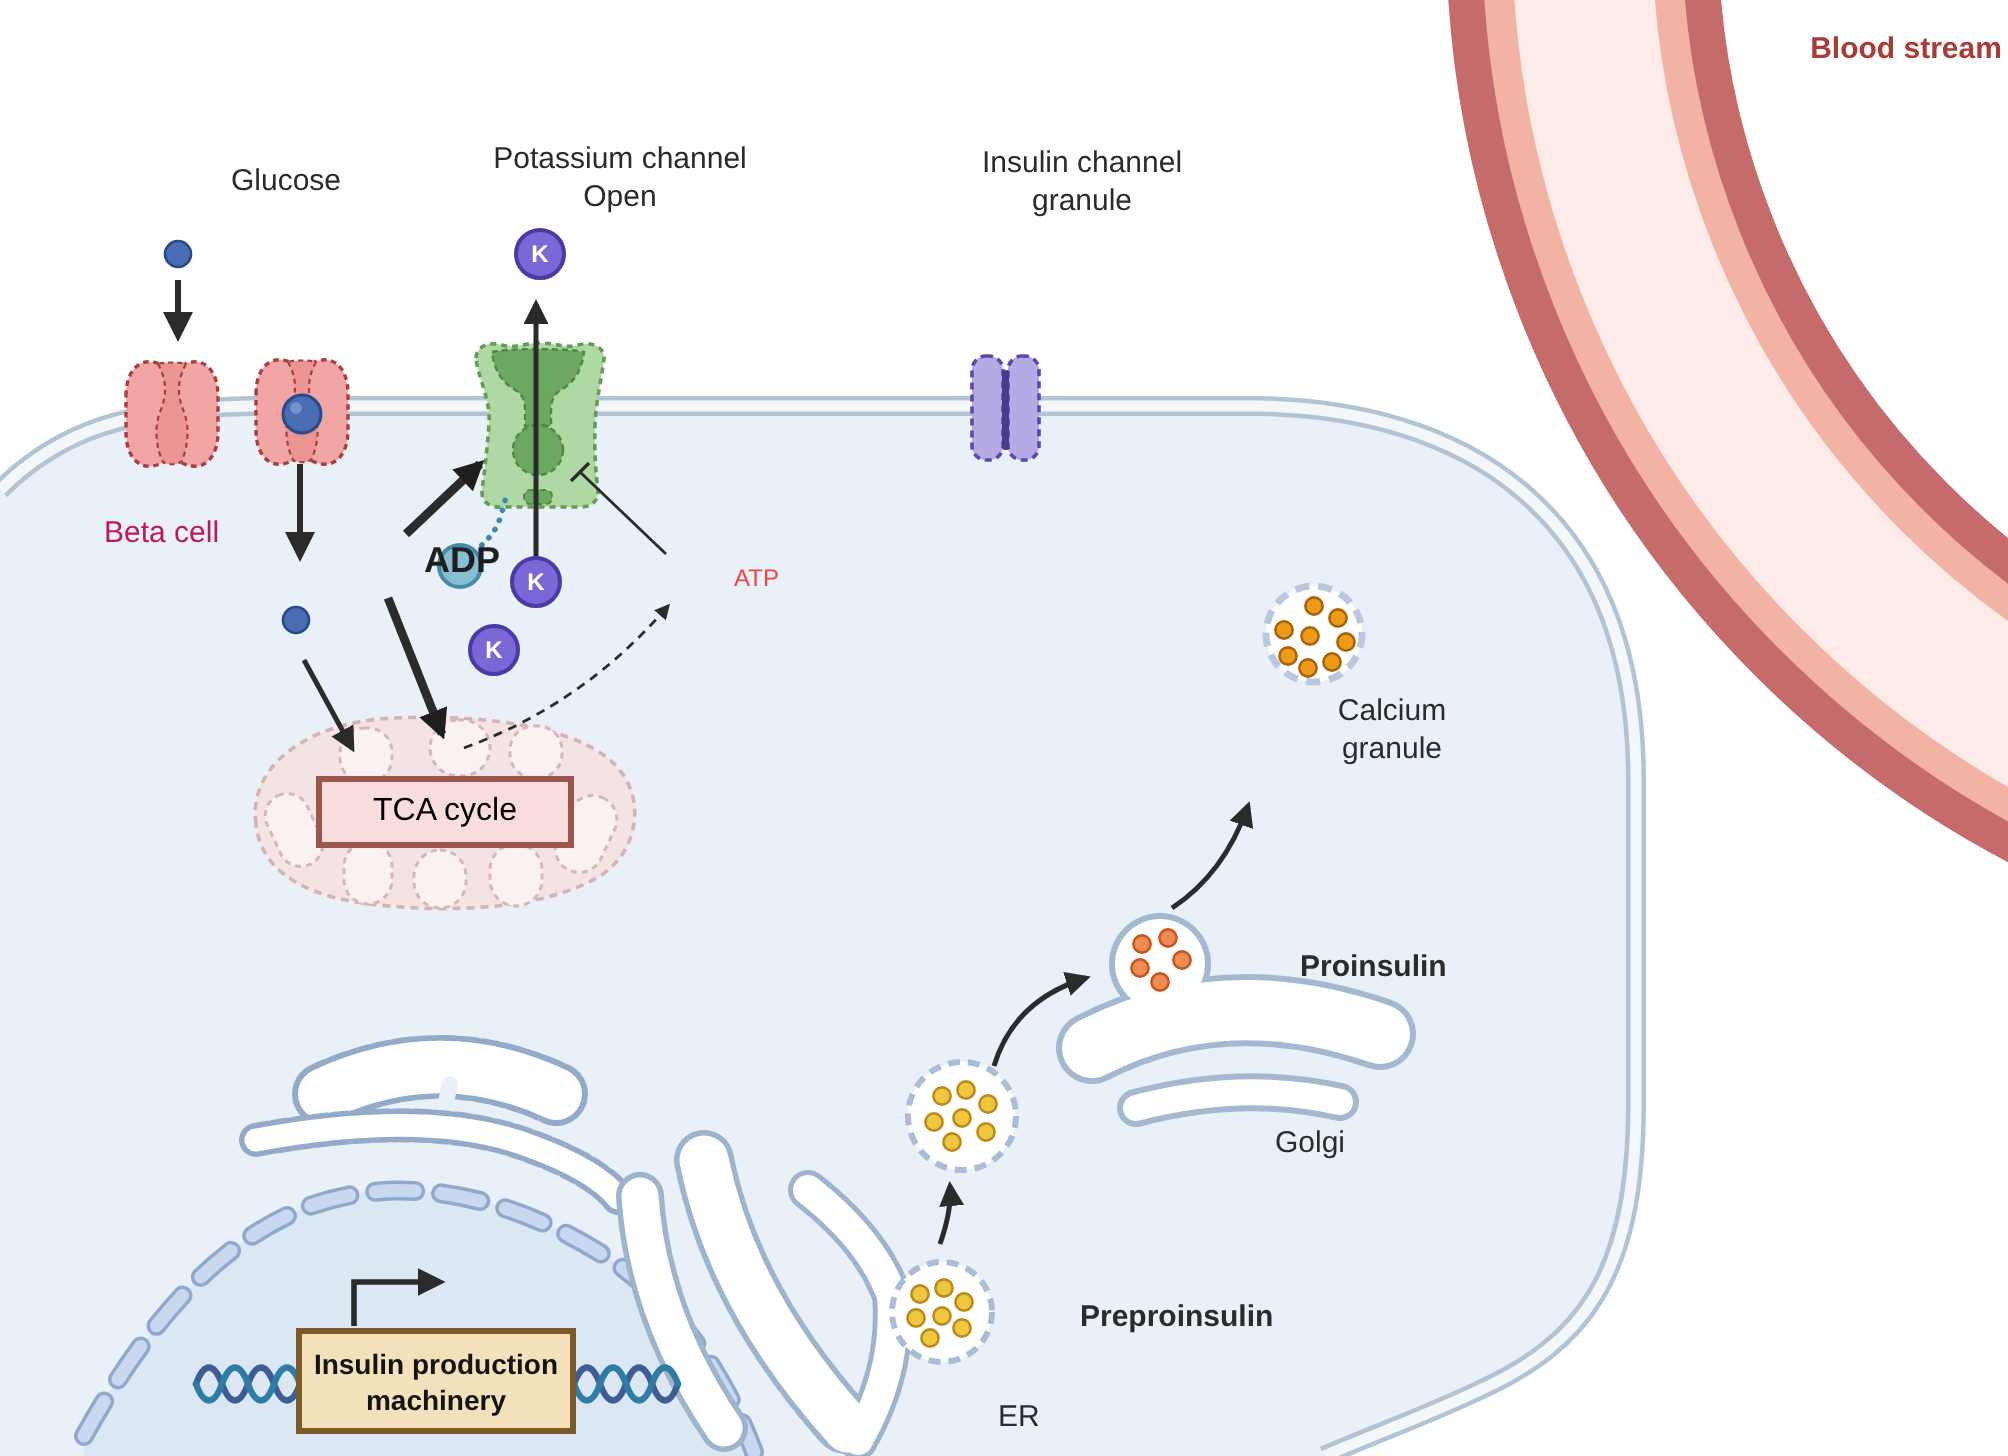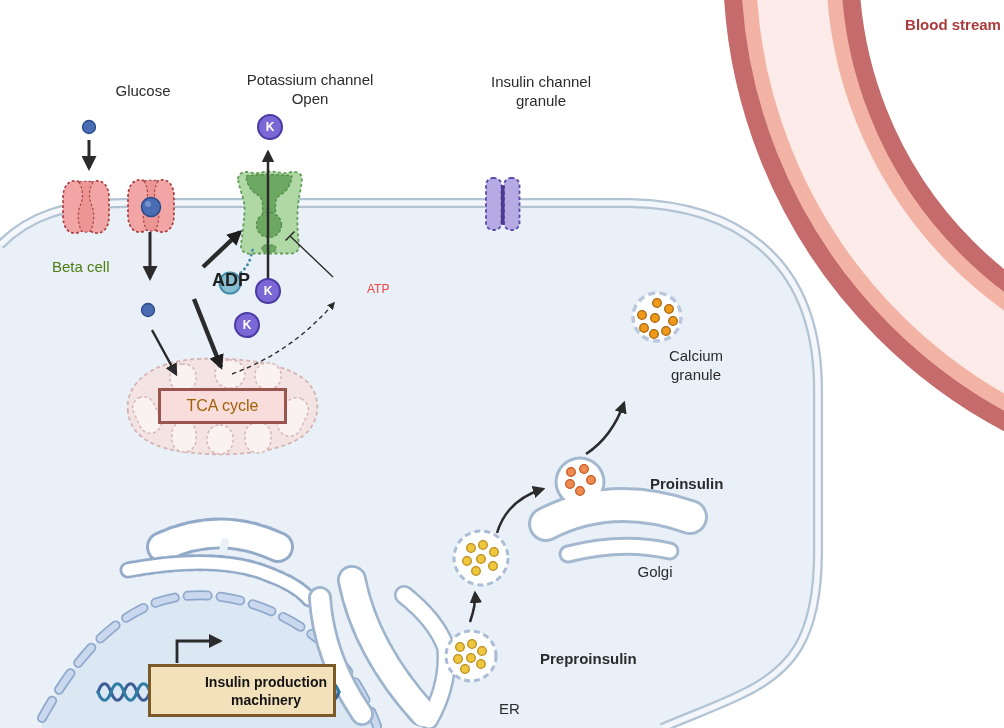--- a/index.html
+++ b/index.html
@@ -2,22 +2,22 @@
 <html><head>
 <meta charset="utf-8">
 <style>
   html,body{margin:0;padding:0;}
   #scene{position:relative;width:1004px;height:728px;background:#ffffff;font-family:"Liberation Sans",sans-serif;overflow:hidden;}
   #scene svg{position:absolute;left:0;top:0;}
   .lbl{position:absolute;font-size:15px;color:#2b2b2b;line-height:19px;white-space:nowrap;margin-left:40px;}
   .center{transform:translateX(-50%);text-align:center;}
   .bold{font-weight:bold;}
   .kion{position:absolute;width:22px;height:22px;border-radius:50%;background:#7b68d6;border:2px solid #4a3aa4;color:#fff;font-weight:bold;font-size:12px;display:flex;align-items:center;justify-content:center;}
-  .tca-box{position:absolute;left:158px;top:388px;width:123px;height:30px;background:#f9dcdc;border:3px solid #9a564e;display:flex;align-items:center;justify-content:center;font-size:16px;color:#a16207;}
-  .mach-box{position:absolute;left:148px;top:664px;width:134px;height:47px;background:#f2e1bb;border:3px solid #7a5a28;display:flex;flex-direction:column;align-items:center;justify-content:center;font-weight:bold;font-size:14px;color:#141414;line-height:18px;padding-left:48px;}
+  .tca-box{position:absolute;left:158px;top:388px;width:123px;height:30px;background:#f9dcdc;border:3px solid #9a564e;display:flex;align-items:center;justify-content:center;font-size:16px;color:#000000;}
+  .mach-box{position:absolute;left:148px;top:664px;width:134px;height:47px;background:#f2e1bb;border:3px solid #7a5a28;display:flex;flex-direction:column;align-items:center;justify-content:center;font-weight:bold;font-size:14px;color:#141414;line-height:18px;}
 </style>
 </head>
 <body>
 
 <div id="scene">
 <svg width="1004" height="728" viewBox="0 0 1004 728">
   <defs>
     <marker id="ah" viewBox="0 0 10 10" refX="8" refY="5" markerWidth="5" markerHeight="5" orient="auto-start-reverse">
       <path d="M0,0 L10,5 L0,10 Z" fill="#2b2b2b"></path>
     </marker>
@@ -198,21 +198,21 @@
 <div class="lbl center" style="left:103px;top:81px;">Glucose</div>
 <div class="lbl center" style="left:270px;top:70px;">
   <div>Potassium channel</div>
   <div>Open</div>
 </div>
 <div class="lbl center" style="left:501px;top:72px;">
   <div>Insulin channel</div>
   <div>granule</div>
 </div>
 <div class="lbl center bold" style="left:913px;top:15px;color:#a93b3b;">Blood stream</div>
-<div class="lbl" style="left:12px;top:257px;color:#4d7c0f;">Beta cell</div>
+<div class="lbl" style="left:12px;top:257px;color:#be185d;">Beta cell</div>
 <div class="lbl center" style="left:191px;top:271px;font-size:18px;font-weight:bold;color:#1f1f1f;">ADP</div>
 <div class="lbl" style="left:327px;top:280px;font-size:12px;color:#ef4444;">ATP</div>
 <div class="lbl center" style="left:656px;top:346px;">
   <div>Calcium</div>
   <div>granule</div>
 </div>
 <div class="lbl bold" style="left:610px;top:474px;">Proinsulin</div>
 <div class="lbl center" style="left:615px;top:562px;">Golgi</div>
 <div class="lbl bold" style="left:500px;top:649px;">Preproinsulin</div>
 <div class="lbl" style="left:459px;top:699px;">ER</div>

